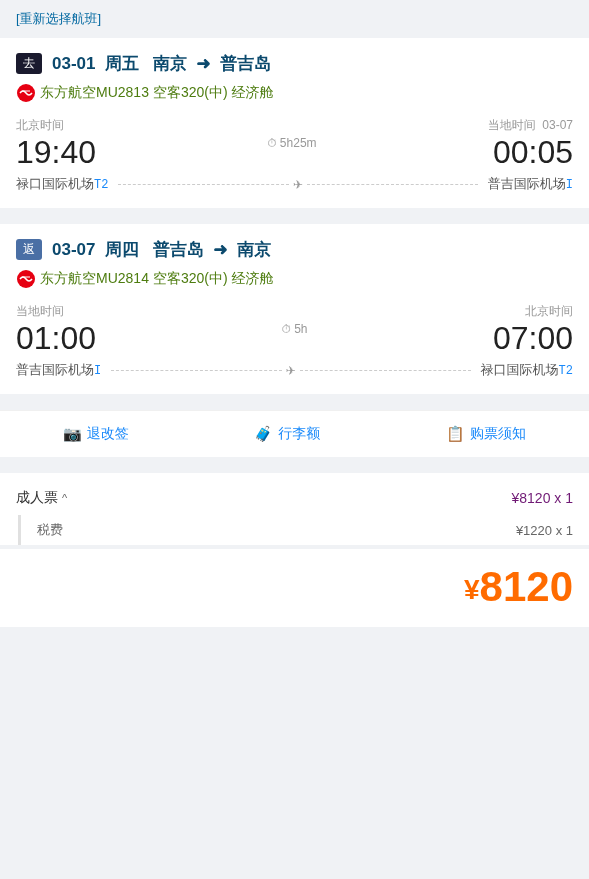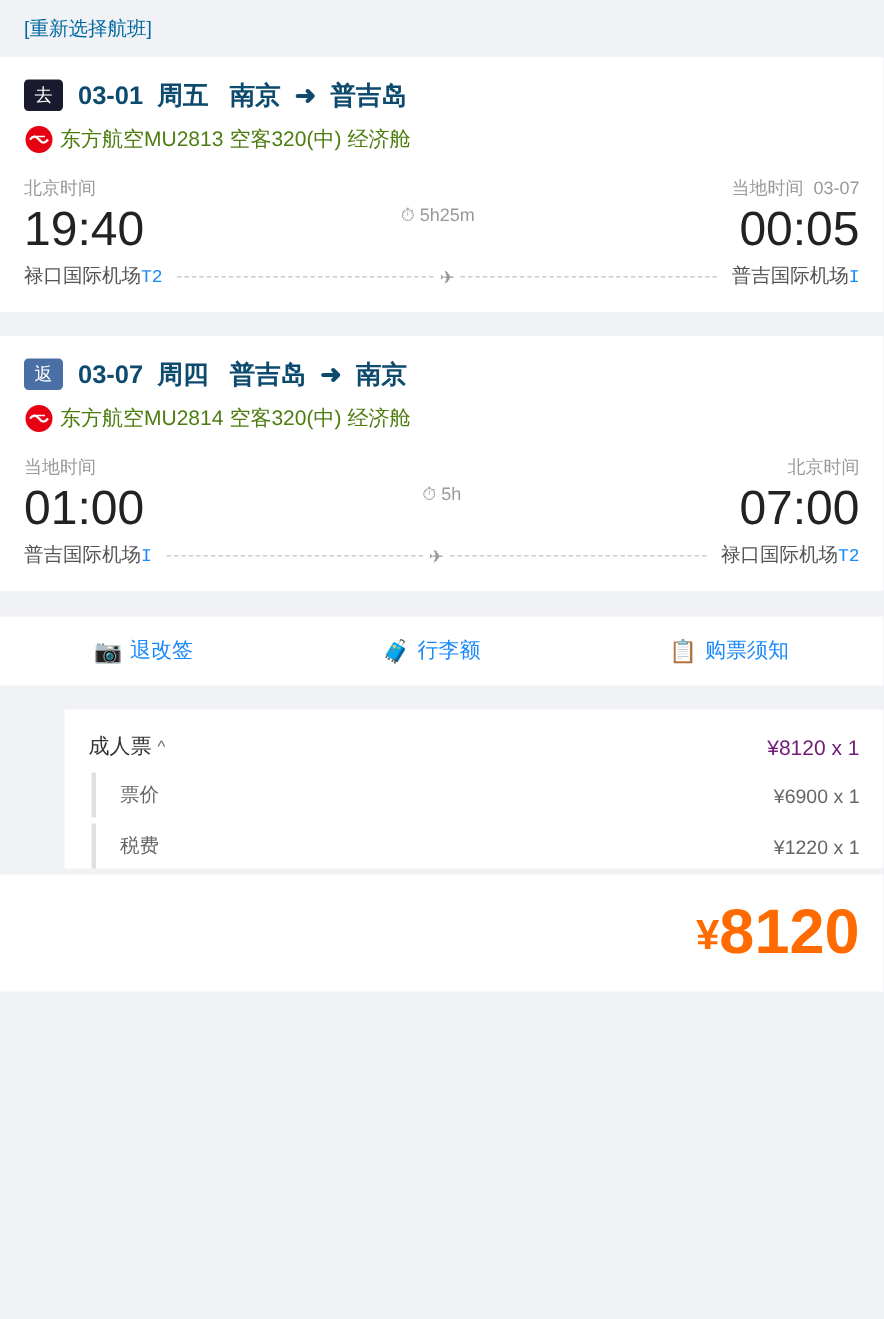--- a/index.html
+++ b/index.html
@@ -180,21 +180,20 @@
     }
 
     .action-icon {
       font-size: 15px;
       color: #1989fa;
     }
 
     .pricing-card {
       background: #fff;
       padding: 16px 16px 0 16px;
-      margin-left: 43px;
     }
 
     .adult-ticket-row {
       display: flex;
       justify-content: space-between;
       align-items: center;
       margin-bottom: 8px;
     }
 
     .adult-ticket-label {
@@ -407,24 +406,20 @@
   <div class="adult-ticket-row">
     <span class="adult-ticket-label">
       <span>成人票</span>
       <span class="chevron-up">^</span>
     </span>
     <span class="adult-ticket-price">¥8120 x 1</span>
   </div>
 
   <div id="price-details">
 
-  <div class="price-detail-row">
-        <span class="price-detail-label">票价</span>
-        <span class="price-detail-value">¥6900 x 1</span>
-      </div>
       <div class="price-detail-row">
         <span class="price-detail-label">税费</span>
         <span class="price-detail-value">¥1220 x 1</span>
       </div>
     </div>
 </div>
 
 <div class="total-row">
   <span class="total-price">
     <span class="yen-symbol">¥</span><span>8120</span>

